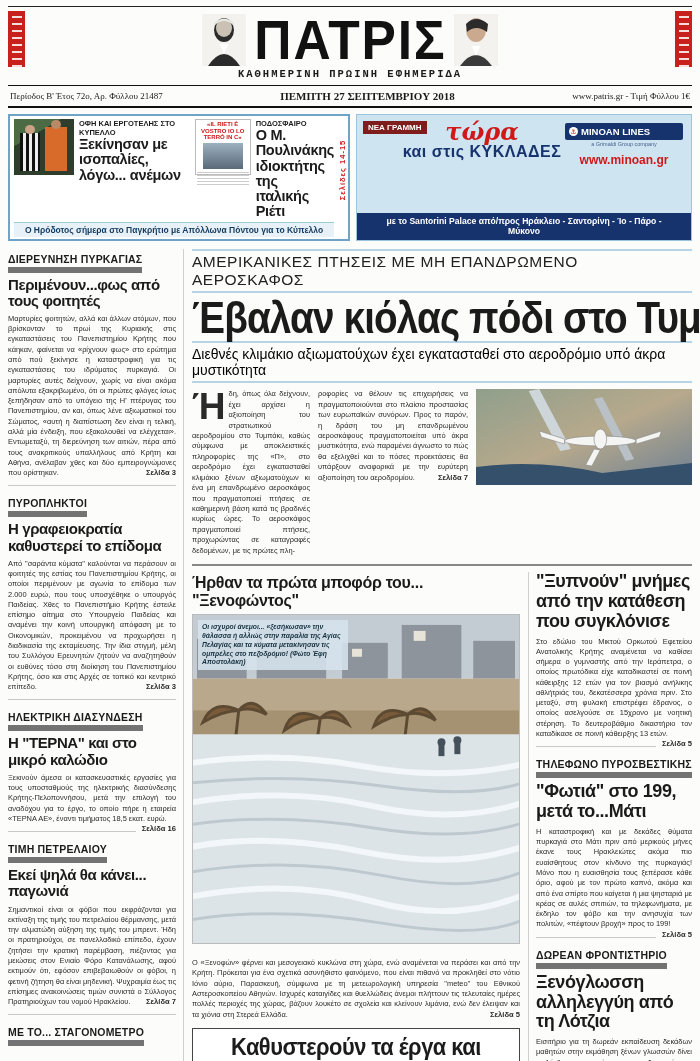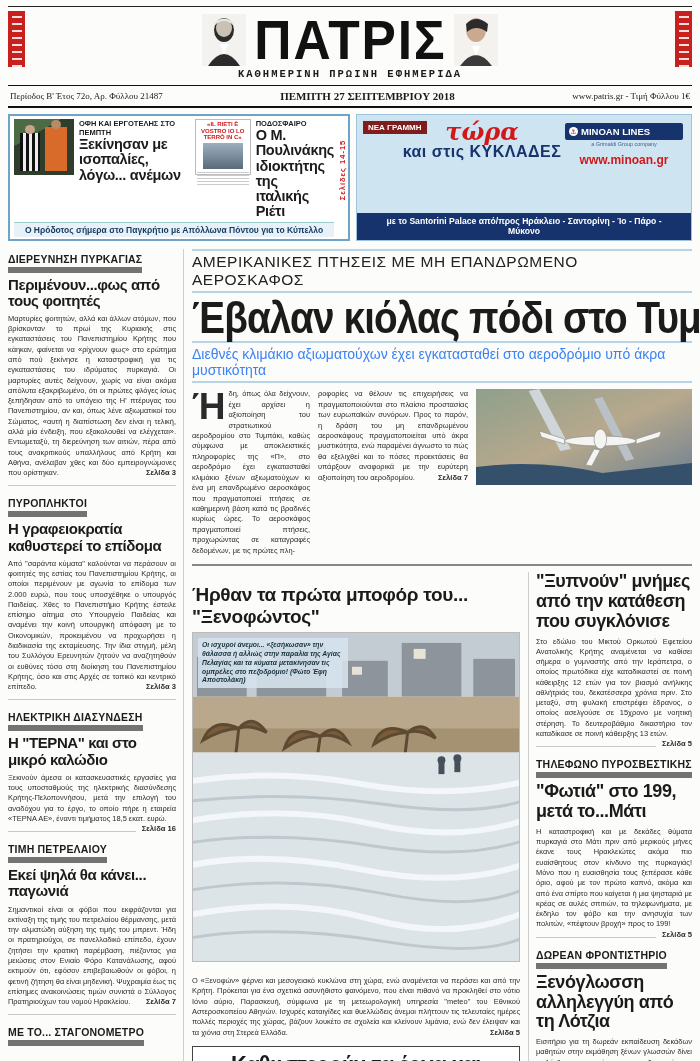--- a/index.html
+++ b/index.html
@@ -67,35 +67,35 @@
   .rule { border:none; border-top:1px solid #c9c9c9; margin:7px 0; }
   .left-rail section { margin-bottom:2px; }
 
   
   .lead { margin-bottom:6px; }
   .lead-kicker { border-top:2px solid #b7d4e6; border-bottom:2px solid #b7d4e6; padding:2px 0;
           font-size:15.5px; letter-spacing:.5px; color:#222; }
   .lead-head { font-size:44px; font-weight:bold; letter-spacing:-1px; line-height:1.02; padding:3px 0 1px;
           transform:scaleX(.88); transform-origin:left; white-space:nowrap; }
   .lead-sub { border-top:2px solid #b7d4e6; border-bottom:2px solid #b7d4e6; padding:3px 0;
-          font-size:14px; color:#3b82f6; margin-bottom:6px; }
+          font-size:14px; color:#000000; margin-bottom:6px; }
   .lead-bodyrow { display:flex; gap:8px; }
   .lead-col { font-size:7.45px; line-height:1.4; text-align:justify; color:#2a2a2a; }
   .lead-col.c1 { width:118px; flex:none; }
   .lead-col.c2 { width:150px; flex:none; }
   .dropcap { float:left; font-size:37px; font-weight:bold; line-height:.85; padding:2px 3px 0 0; }
   .drone-photo { flex:1; height:96px; position:relative; overflow:hidden; }
   .lead-endrule { border:none; border-top:2px solid #888; margin:8px 0 6px; }
 
   
   .mid-row { display:flex; gap:8px; }
   .center-col { width:328px; flex:none; }
   .right-rail { flex:1; min-width:0; border-left:1px solid #cfcfcf; padding-left:7px; }
 
-  .weather-head { font-weight:bold; font-size:19px; letter-spacing:-.3px; margin:12px 0 4px; }
+  .weather-head { font-weight:bold; font-size:16px; letter-spacing:-.3px; margin:2px 0 4px; }
   .beach-photo { position:relative; width:100%; height:330px; overflow:hidden; border:1px solid #bbb; }
   .photo-caption { position:absolute; left:5px; top:5px; width:150px; background:rgba(214,228,238,.88);
           font-size:6.8px; font-weight:bold; font-style:italic; color:#15303f; padding:3px 4px; line-height:1.3; }
   .weather-body { margin-top:14px; }
 
   .boxed { border:1px solid #444; padding:5px 6px; margin-top:8px; background:#fff; }
   .boxed-head { font-weight:bold; font-size:23px; text-align:center; letter-spacing:-.5px; margin-bottom:3px; transform:scaleX(.95); transform-origin:center; }
 
   
   .right-rail section { margin-bottom:2px; }
@@ -138,21 +138,21 @@
   <div class="promos">
     <div class="promo-sport">
       <div class="sport-top">
         <div class="sport-photo">
           <span class="p1"></span>
             <span class="p2"></span>
             <span class="h1"></span>
             <span class="h2"></span>
         </div>
         <div style="width:118px;">
-          <div class="sport-kicker">ΟΦΗ ΚΑΙ ΕΡΓΟΤΕΛΗΣ ΣΤΟ ΠΕΜΠΤΗ</div>
+          <div class="sport-kicker">ΟΦΗ ΚΑΙ ΕΡΓΟΤΕΛΗΣ ΣΤΟ ΚΥΠΕΛΛΟ</div>
           <div class="sport-head">Ξεκίνησαν με ισοπαλίες, λόγω... ανέμων</div>
         </div>
         <div class="clip">
           <div class="red">«IL RIETI È VOSTRO IO LO TERRÒ IN C»</div>
           <div class="mini"></div>
           <div class="lines"></div>
         </div>
         <div style="flex:1;">
           <div class="sport-kicker">ΠΟΔΟΣΦΑΙΡΟ</div>
           <div class="sport-head">Ο Μ. Πουλινάκης ιδιοκτήτης της ιταλικής Ριέτι</div>

